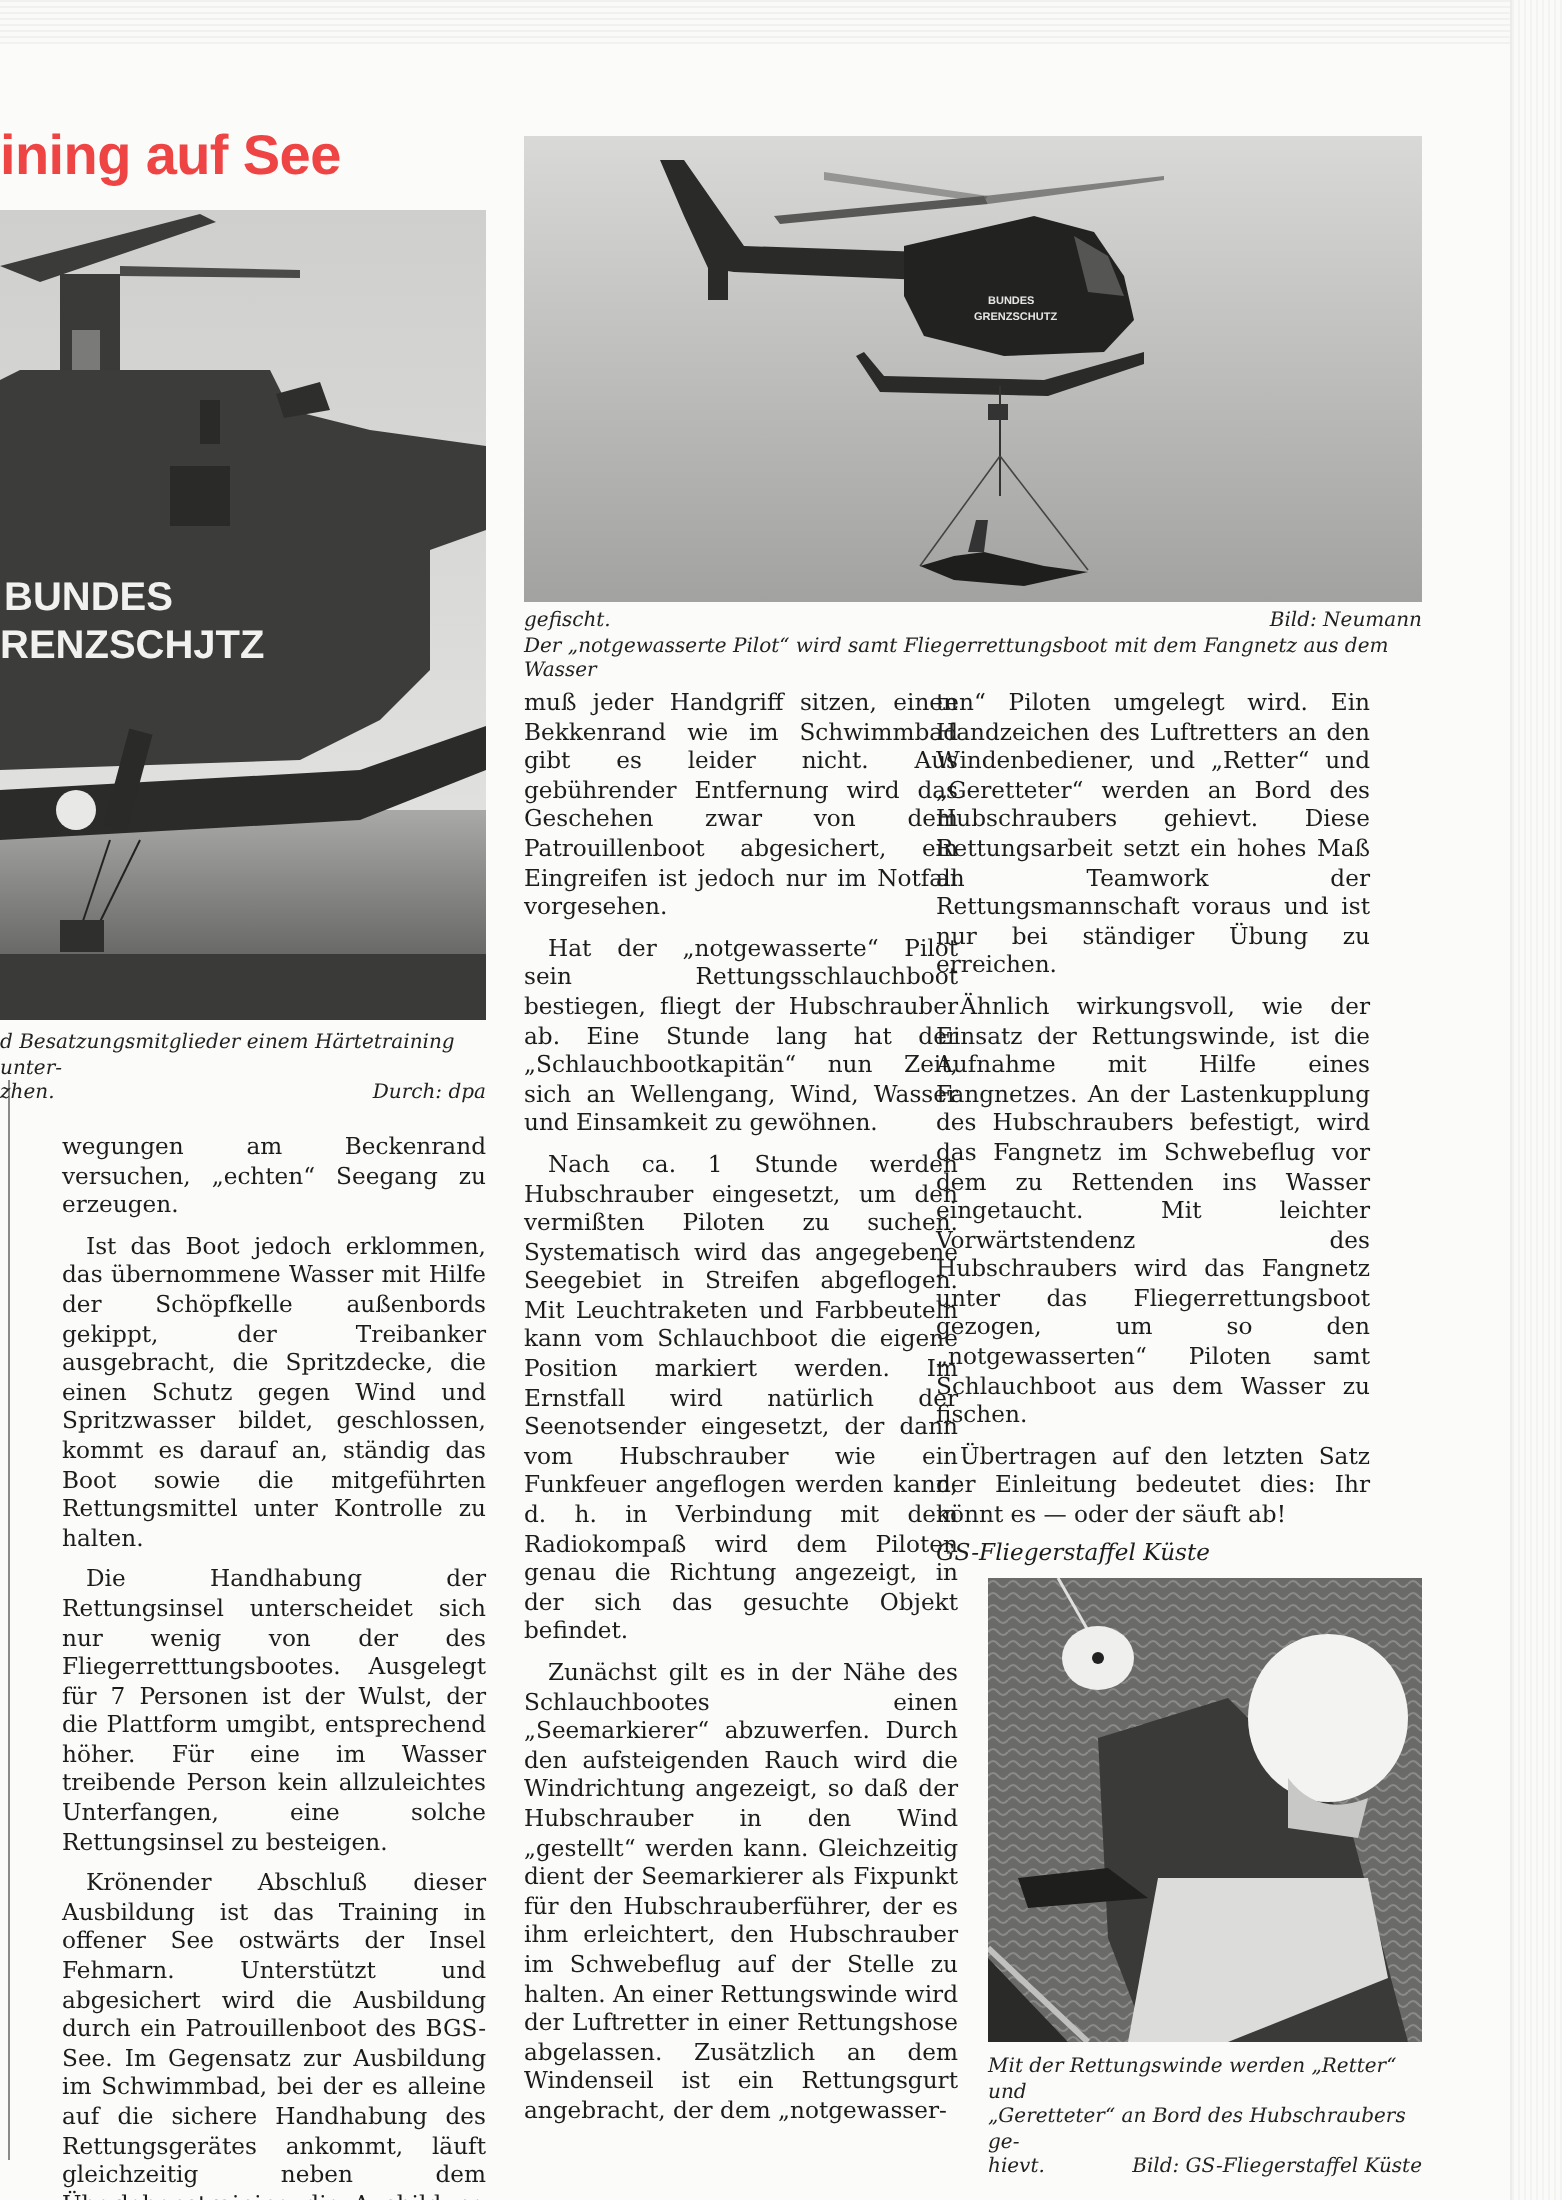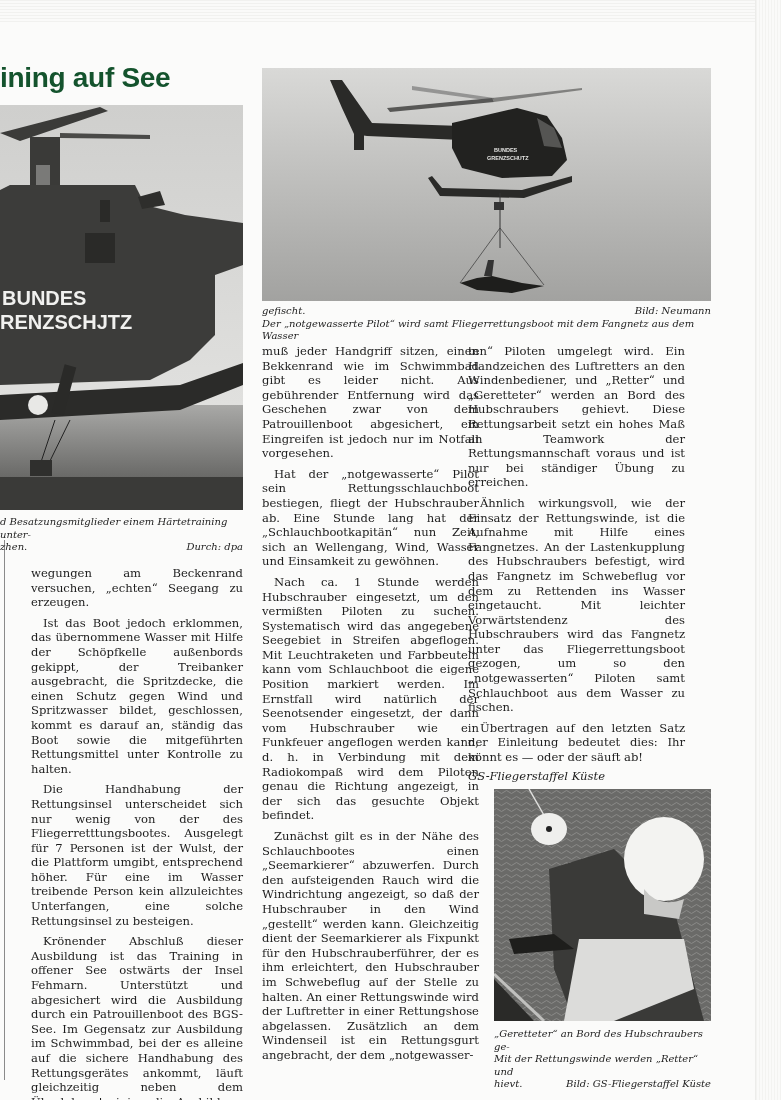--- a/index.html
+++ b/index.html
@@ -17,21 +17,21 @@
   .top-edge {
     position: absolute; left: 0; top: 0; width: 781px; height: 22px;
     background: repeating-linear-gradient(0deg, #f1f1ef 0 1px, #fafaf9 1px 3px);
   }
   .left-rule {
     position: absolute; left: 4px; top: 540px; width: 1px; height: 540px; background: #8a8a8a;
   }
   .headline {
     position: absolute; left: 0; top: 62px;
     font-family: "Liberation Sans", "DejaVu Sans", sans-serif;
-    font-weight: bold; font-size: 28px; letter-spacing: -0.3px; color: #14532d;
+    font-weight: bold; font-size: 28px; letter-spacing: -0.3px; color: #ef4444;
     white-space: nowrap;
   }
   .photo {
     position: absolute; overflow: hidden;
   }
   .photo svg { display: block; width: 100%; height: 100%; }
   #photo-left { left: 0; top: 105px; width: 243px; height: 405px; }
   #photo-top { left: 262px; top: 68px; width: 449px; height: 233px; }
   #photo-bottom { left: 494px; top: 789px; width: 217px; height: 232px; }
   .caption {
@@ -164,22 +164,22 @@
     <path d="M85 150 L190 150 L200 200 L120 232 L70 232 Z" fill="#dcdcda"></path>
     <ellipse cx="170" cy="70" rx="40" ry="42" fill="#f3f3f1"></ellipse>
     <path d="M150 100 Q165 120 190 110 L185 130 L150 125 Z" fill="#c8c8c6"></path>
     <path d="M15 150 L60 145 L80 160 L20 165 Z" fill="#1e1e1c"></path>
     <path d="M0 190 L40 232 L0 232 Z" fill="#2a2a28"></path>
     <line x1="0" y1="185" x2="50" y2="232" stroke="#c0c0be" stroke-width="3"></line>
   </svg>
 </div>
 
 <div class="caption" id="caption-bottom">
+  <div>Mit der Rettungswinde werden „Retter“ und</div>
   <div>„Geretteter“ an Bord des Hubschraubers ge-</div>
-  <div>Mit der Rettungswinde werden „Retter“ und</div>
   <div><span>hievt.</span><span class="credit">Bild: GS-Fliegerstaffel Küste</span></div>
 </div>
 
 <div class="col" id="col-1">
   <p class="cont">wegungen am Beckenrand versuchen, „echten“ Seegang zu erzeugen.</p>
   <p>Ist das Boot jedoch erklommen, das übernommene Wasser mit Hilfe der Schöpfkelle außenbords gekippt, der Treibanker ausgebracht, die Spritzdecke, die einen Schutz gegen Wind und Spritzwasser bildet, geschlossen, kommt es darauf an, ständig das Boot sowie die mitgeführten Rettungsmittel unter Kontrolle zu halten.</p>
   <p>Die Handhabung der Rettungsinsel unterscheidet sich nur wenig von der des Fliegerretttungsbootes. Ausgelegt für 7 Personen ist der Wulst, der die Plattform umgibt, entsprechend höher. Für eine im Wasser treibende Person kein allzuleichtes Unterfangen, eine solche Rettungsinsel zu besteigen.</p>
   <p>Krönender Abschluß dieser Ausbildung ist das Training in offener See ostwärts der Insel Fehmarn. Unterstützt und abgesichert wird die Ausbildung durch ein Patrouillenboot des BGS-See. Im Gegensatz zur Ausbildung im Schwimmbad, bei der es alleine auf die sichere Handhabung des Rettungsgerätes ankommt, läuft gleichzeitig neben dem Überlebenstraining die Ausbildung von Piloten und Bordwarten zur Bergung ihrer in „Seenot“ geratenen Kameraden. Mit Kälteschutzanzug, Schwimmweste und Fliegerrettungsboot wird aus ca. 8—10 Meter aus dem Hubschrauber abgesprungen. Nach dem Eintauchen in das Wasser</p>
 </div>
 

